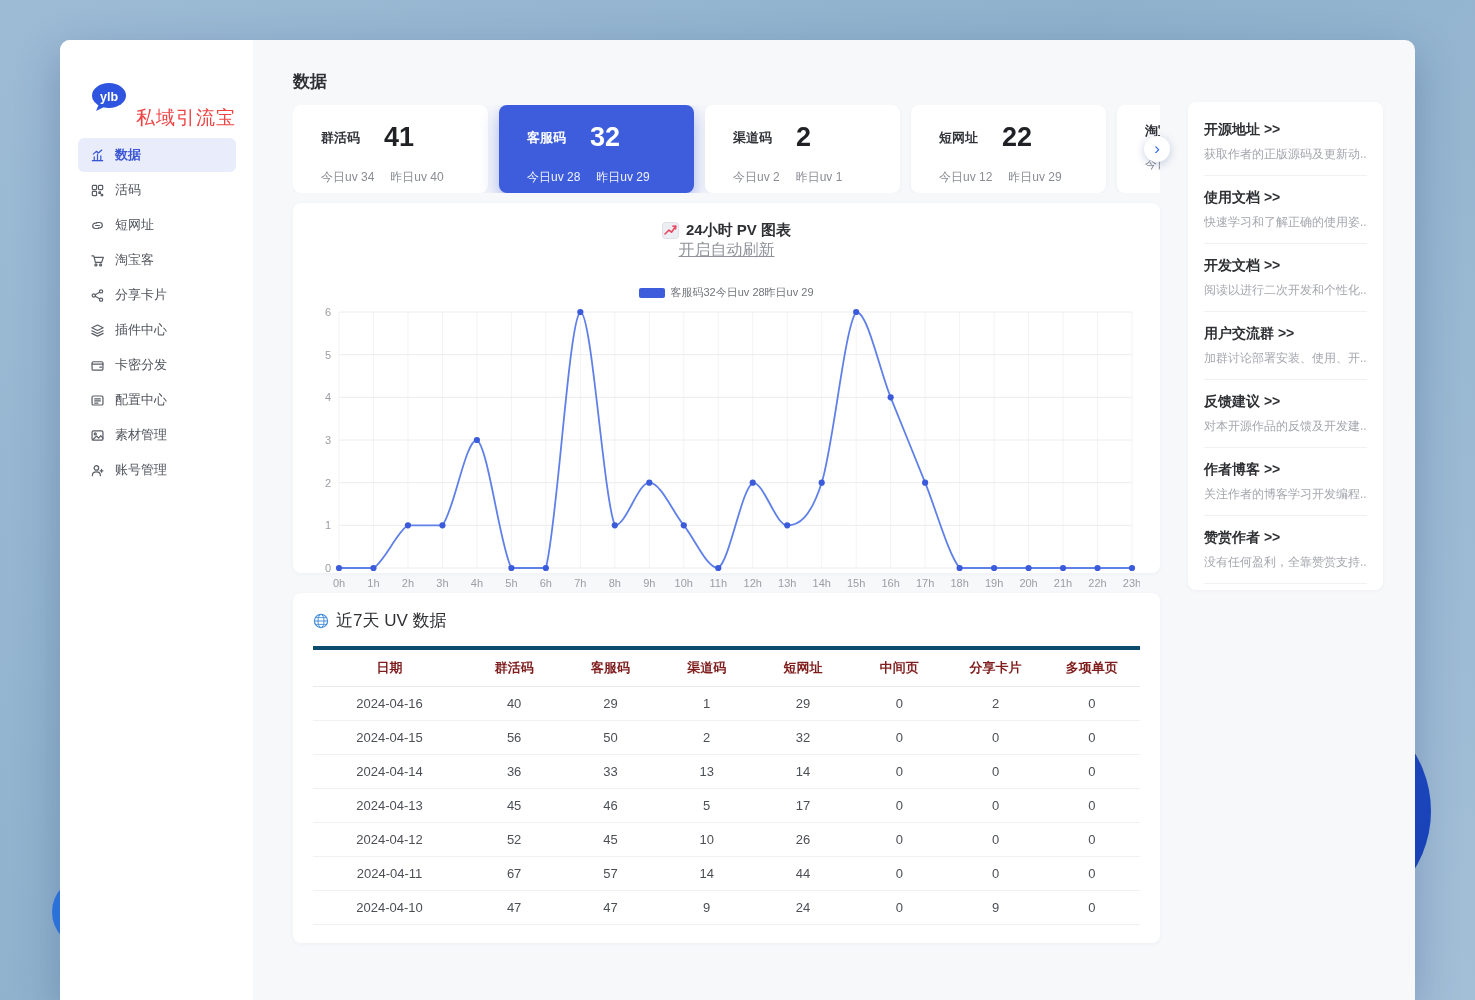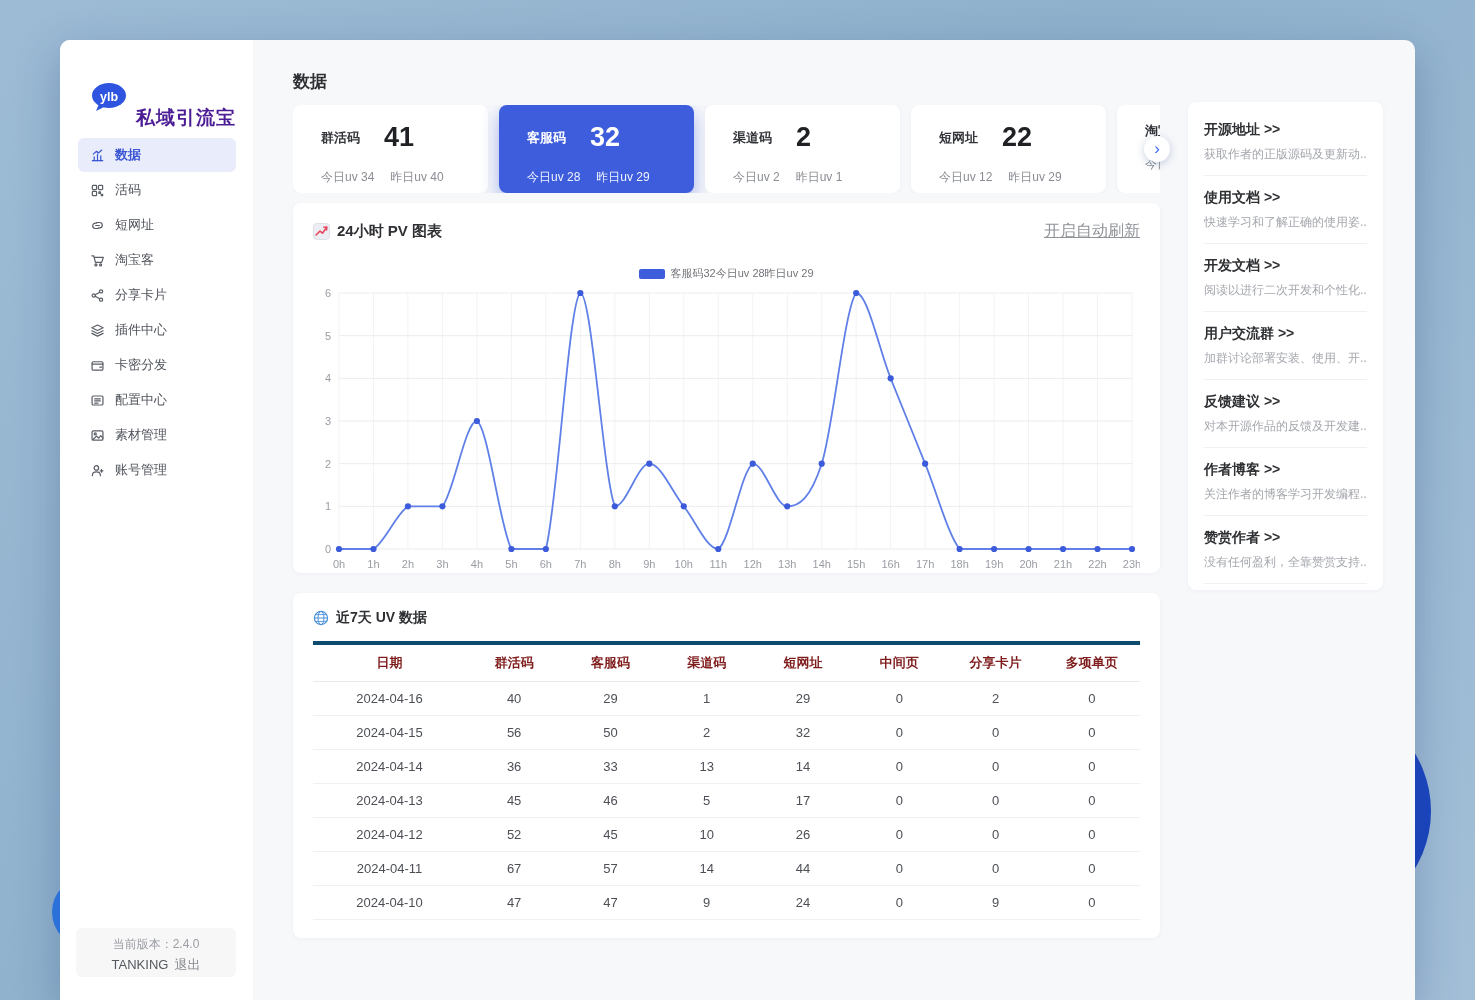--- a/index.html
+++ b/index.html
@@ -12,21 +12,21 @@
   .bg-circle.left { left:52px; top:877px; width:70px; height:70px; background:#2e7ae8; }
 
   .window { position:absolute; left:60px; top:40px; width:1355px; height:960px;
             border-radius:10px 10px 0 0; overflow:hidden; display:flex;
             background:#f7f8fa; box-shadow:0 14px 44px rgba(25,55,110,.28); }
 
   
   .sidebar { width:193px; background:#fff; flex-shrink:0; position:relative; padding-top:40px; }
   .logo { display:flex; align-items:center; gap:8px; padding:0 0 0 30px; height:34px; }
   .logo-badge { width:38px; height:30px; flex-shrink:0; }
-  .logo-title { color:#4c1d95; font-weight:bold; font-size:19px; letter-spacing:1px;margin-top:41px; }
+  .logo-title { color:#ef4444; font-weight:normal; font-size:19px; letter-spacing:1px;margin-top:41px; }
   .menu { margin-top:24px; }
   .menu-item { display:flex; align-items:center; gap:10px; height:34px; margin:1px 17px 1px 18px;
                padding:0 12px; border-radius:6px; font-size:13px; color:#50545c; cursor:pointer; }
   .menu-item svg { flex-shrink:0; stroke:#5a5e66; }
   .menu-item.active { background:#e9edfb; color:#3a56d4; font-weight:bold; }
   .menu-item.active svg { stroke:#3a56d4; }
   .version-box { position:absolute; left:16px; right:17px; bottom:23px; height:49px;
                  background:#f7f7f8; border-radius:6px; text-align:center; padding-top:8px; }
   .version-line1 { font-size:12px; color:#9a9da3; }
   .version-line2 { font-size:13px; color:#55585e; margin-top:3px; }
@@ -47,31 +47,31 @@
   .stat-card .row2 { display:flex; gap:16px; margin-top:16px; font-size:12px; color:#8a8d93; }
   .stat-card.active { background:#3d5ddc; box-shadow:0 8px 18px rgba(61,93,220,.45); }
   .stat-card.active .label,.stat-card.active .value { color:#fff; }
   .stat-card.active .row2 { color:rgba(255,255,255,.92); }
   .carousel-next { position:absolute; right:-10px; top:31px; width:26px; height:26px; border-radius:50%;
                    background:#fff; box-shadow:0 2px 8px rgba(40,70,140,.25); border:none; cursor:pointer;
                    color:#3a6cf0; font-size:17px; line-height:24px; text-align:center; padding:0; }
 
   .panel { background:#fff; border-radius:8px; box-shadow:0 1px 4px rgba(60,80,120,.05); }
   .chart-card { padding:18px 20px 12px 20px; height:370px; }
-  .chart-head { display:flex; justify-content:space-between; align-items:center; }
+  .chart-head { display:flex; justify-content:space-between; align-items:center;flex-direction:column; }
   .chart-title { display:flex; align-items:center; gap:7px; font-size:15px; font-weight:bold; color:#2e3033; }
   .refresh-link { font-size:16px; color:#909399; cursor:pointer;text-decoration:underline; }
   .legend { display:flex; justify-content:center; align-items:center; gap:5px; margin:24px 0 2px 0; }
   .legend-swatch { width:26px; height:10px; border-radius:2px; background:#3d5ddc; }
   .legend-text { font-size:11px; color:#72757a; }
   .chart-svg { display:block; width:827px; height:292px; }
   .chart-svg .tick { font-size:11px; fill:#9a9da3; font-family:"Liberation Sans",sans-serif; }
 
   .table-card { margin-top:20px; padding:16px 20px 18px 20px; }
-  .table-title { display:flex; align-items:center; gap:7px; font-size:14px; font-weight:bold; color:#2e3033; }
+  .table-title { display:flex; align-items:center; gap:7px; font-size:17px; font-weight:normal; color:#2e3033; }
   table.uv { width:100%; border-collapse:collapse; margin-top:14px; table-layout:fixed; }
   table.uv th { font-size:13px; color:#7f1d1d; font-weight:bold; padding:9px 0; text-align:center;
                 border-top:4px solid #0c4a6e; border-bottom:1px solid #e9eaee; }
   table.uv td { font-size:13px; color:#4c4f55; padding:9px 0; text-align:center; border-bottom:1px solid #f0f1f4; }
   table.uv th:first-child, table.uv td:first-child { width:18.5%; }
 
   
   .links-panel { width:195px; flex-shrink:0; margin-top:32px; padding:6px 16px; }
   .link-item { padding:13px 0 12px 0; border-bottom:1px solid #f0f1f4; }
   .link-title { font-size:14px; font-weight:bold; color:#2e3033; cursor:pointer; }
@@ -173,26 +173,20 @@
           </div>
           <div class="menu-item">
             <svg width="15" height="15" viewBox="0 0 16 16" fill="none" stroke-width="1.3" stroke-linecap="round" stroke-linejoin="round">
               <circle cx="6.8" cy="5.3" r="2.4"></circle>
               <path d="M2.5 13.5c0-2.4 1.9-4 4.3-4s4.3 1.6 4.3 4"></path>
               <path d="M12.3 6.8v3M10.8 8.3h3"></path>
             </svg>
             <span>账号管理</span>
           </div>
         </nav>
-      <div class="version-box">
-        <div class="version-line1">当前版本：2.4.0</div>
-        <div class="version-line2">
-          <span>TANKING</span><span class="logout">退出</span>
-        </div>
-      </div>
     </aside>
 
     <div class="main">
       <div class="content">
         <div class="page-title">数据</div>
 
         <div class="cards-row">
           <div class="cards-strip" id="cards">
               <div class="stat-card">
                 <div class="row1">

